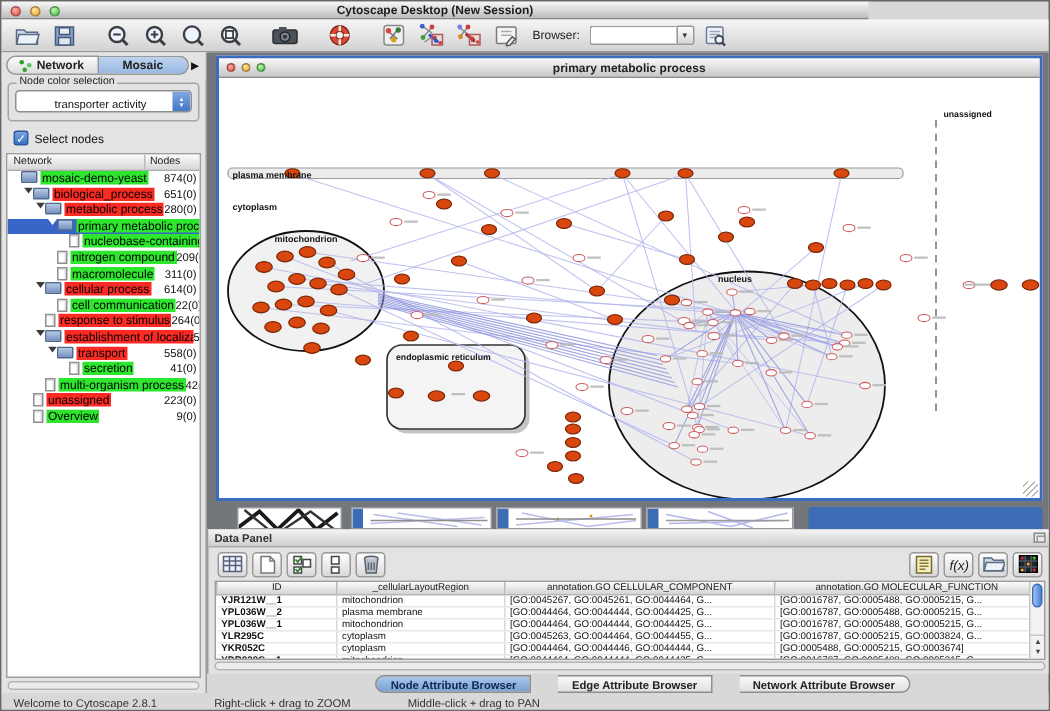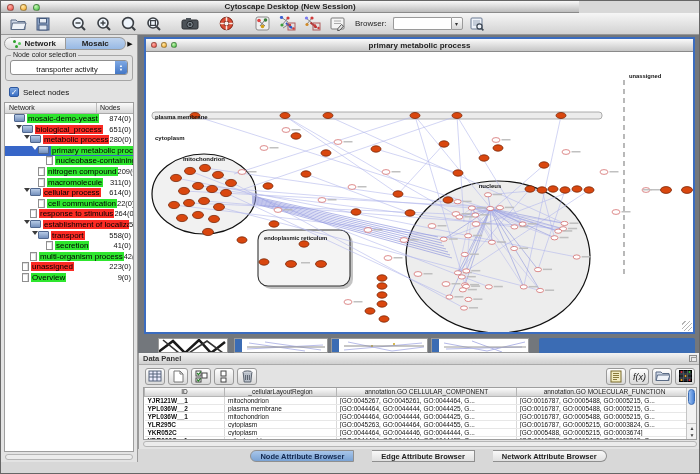--- a/index.html
+++ b/index.html
@@ -864,13 +864,18 @@
     </div>
     <div class="hscroll"></div>
   </div>
 
   <div class="browser-tabs">
       <span class="btab first active">Node Attribute Browser</span>
       <span class="btab">Edge Attribute Browser</span>
       <span class="btab last">Network Attribute Browser</span>
     </div>
 
+  <div class="statusbar">
+      <span>Welcome to Cytoscape 2.8.1</span>
+      <span>Right-click + drag to ZOOM</span>
+      <span>Middle-click + drag to PAN</span>
+    </div>
 </div>
 
 </body></html>

